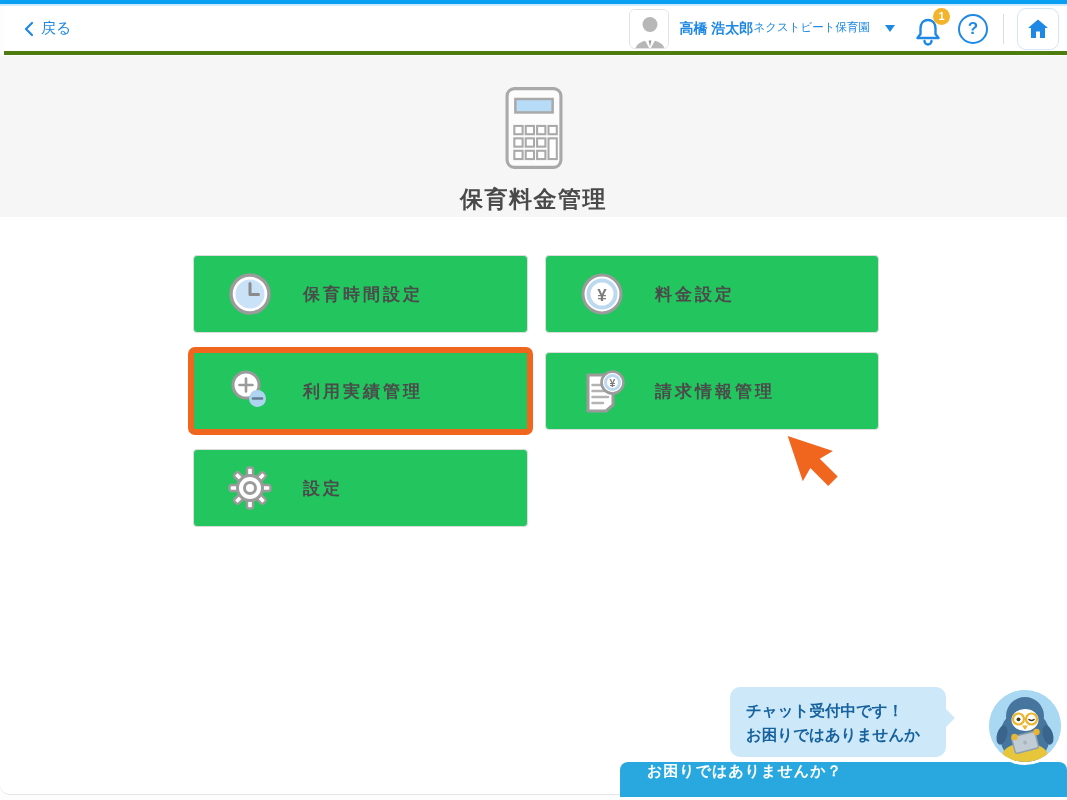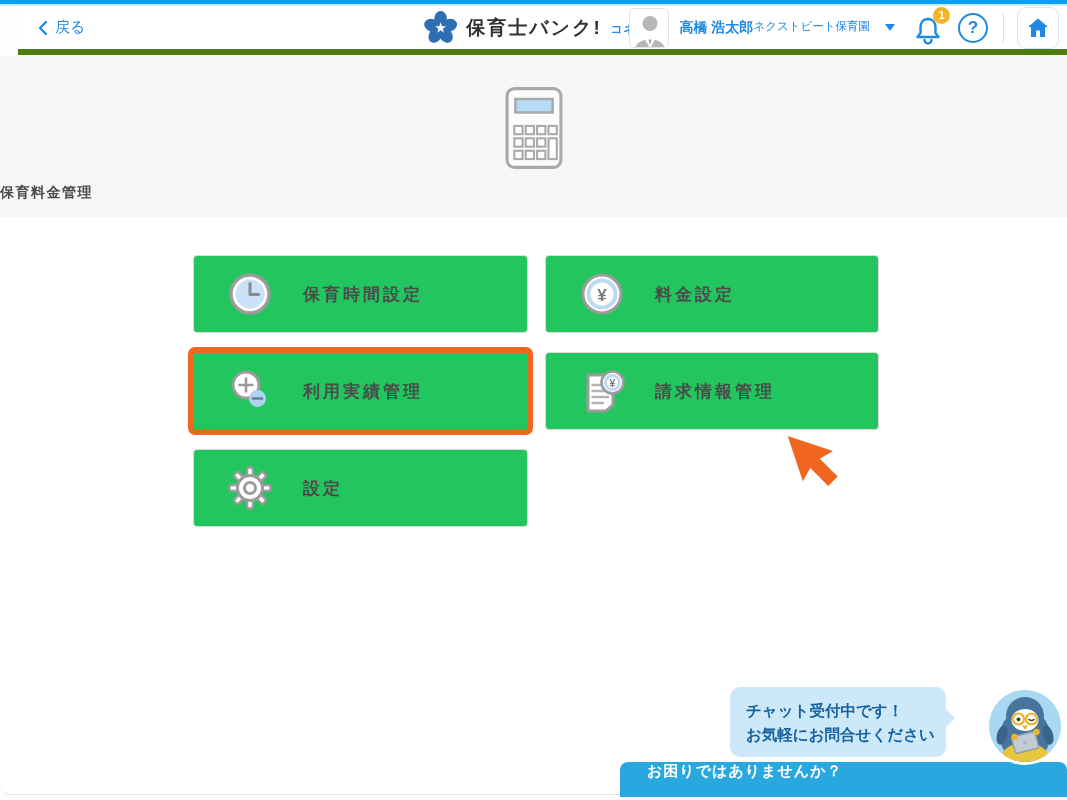--- a/index.html
+++ b/index.html
@@ -5,42 +5,42 @@
   * { margin:0; padding:0; box-sizing:border-box; }
   html,body { background:#fdfdfd; }
   body { font-family:"Liberation Sans","DejaVu Sans",sans-serif; }
   .page { position:relative; width:1067px; height:800px; overflow:hidden; background:#fdfdfd; }
 
   
   .top-strip { position:absolute; top:0; left:0; right:0; height:4px; background:#09a0f3; }
   .top-strip-light { position:absolute; top:4px; left:0; right:0; height:2px; background:#cfeafd; }
 
   
-  .header { position:absolute; top:6px; left:18px; right:0; height:49px; background:#fff; border-bottom:6px solid #4d7c0f; z-index:5;text-decoration:underline; }
+  .header { position:absolute; top:6px; left:4px; right:0; height:49px; background:#fff; border-bottom:4px solid #4d7c0f; z-index:5;text-decoration:underline; }
   .back-link { position:absolute; left:20px; top:0; height:100%; display:flex; align-items:center; gap:7px; color:#1e88e5; font-size:15px; cursor:pointer; }
   .logo { position:absolute; left:50%; transform:translateX(-50%); top:0; height:100%; display:flex; align-items:center; gap:9px; }
   .logo-text { font-size:19px; font-weight:bold; color:#323232; letter-spacing:2px; white-space:nowrap; }
   .logo-badge { font-size:11.5px; font-weight:bold; color:#1e88e5; letter-spacing:1px; margin-top:3px; white-space:nowrap; }
   .user-area { position:absolute; right:8px; top:0; height:100%; display:flex; align-items:center; }
   .avatar { width:40px; height:40px; border:1px solid #e2e2e2; border-radius:6px; overflow:hidden; background:#fff; flex:none; }
   .user-names { margin-left:10px; display:flex; flex-direction:row; line-height:1.25; cursor:pointer; }
   .user-name { font-size:14px; font-weight:bold; color:#1e88e5; white-space:nowrap; }
   .user-org { font-size:11.5px; color:#1e88e5; white-space:nowrap; }
   .caret-down { margin-left:15px; width:0; height:0; border-left:5.5px solid transparent; border-right:5.5px solid transparent; border-top:7px solid #1e88e5; cursor:pointer; }
   .bell-wrap { margin-left:17px; position:relative; width:34px; height:36px; cursor:pointer; }
   .bell-wrap svg { position:absolute; left:0; bottom:0; }
   .badge { position:absolute; top:-3px; right:-4px; width:17px; height:17px; border-radius:50%; background:#f3b32a; color:#fff; font-size:11px; font-weight:bold; display:flex; align-items:center; justify-content:center; }
   .help-btn { margin-left:12px; width:30px; height:30px; border:2.5px solid #1e88e5; border-radius:50%; color:#1e88e5; font-size:17px; font-weight:bold; display:flex; align-items:center; justify-content:center; cursor:pointer; background:#fff; }
   .v-divider { margin-left:15px; width:1px; height:30px; background:#dcdcdc; }
   .home-btn { margin-left:13px; width:42px; height:42px; border:1px solid #d5e7f6; border-radius:9px; background:#fff; display:flex; align-items:center; justify-content:center; cursor:pointer; }
 
   
   .banner { position:absolute; top:56px; left:0; right:0; height:161px; background:#f6f6f6; z-index:1; }
   .banner-icon { position:absolute; top:30px; left:50%; transform:translateX(-50%); }
-  .banner-title { position:absolute; top:128px; left:0; right:0; text-align:left; font-size:14px; font-weight:bold; color:#4a4a4a; letter-spacing:1.5px; }
+  .banner-title { position:absolute; top:128px; left:0; right:0; text-align:center; font-size:23px; font-weight:bold; color:#4a4a4a; letter-spacing:1.5px; }
 
   
   .content-sheet { position:absolute; top:217px; left:0; right:0; height:578px; background:#fff; border-bottom:1px solid #e4e4e4; border-radius:0 0 10px 10px; z-index:1; }
 
   
   .menu { position:absolute; left:193px; top:255px; width:687px; display:grid; grid-template-columns:335px 334px; column-gap:17px; row-gap:19px; z-index:2; }
   .card { height:78px; background:#22c55e; border:1px solid #dcdcdc; border-radius:4px; display:flex; align-items:center; padding-left:33px; gap:30px; cursor:pointer; position:relative; }
   .card-label { font-size:17px; font-weight:bold; color:#4b4b4b; letter-spacing:3px; white-space:nowrap; }
   .card.highlight { border-color:transparent; }
   .card.highlight::before { content:""; position:absolute; inset:-6px; border:6px solid #f1661f; border-radius:7px; pointer-events:none; }
@@ -64,34 +64,20 @@
   <div class="top-strip-light"></div>
 
   <header class="header">
     <div class="back-link">
       <svg width="10" height="16" viewBox="0 0 10 16">
           <polyline points="8,2 2,8 8,14" fill="none" stroke="#1e88e5" stroke-width="2.2" stroke-linecap="round" stroke-linejoin="round"></polyline>
         </svg>
       <span>戻る</span>
     </div>
 
-    <div class="logo">
-      <svg width="34" height="34" viewBox="0 0 34 34">
-        <g fill="#2e6fb3">
-          <ellipse cx="17" cy="8" rx="6.3" ry="8"></ellipse>
-          <ellipse cx="17" cy="8" rx="6.3" ry="8" transform="rotate(72 17 17)"></ellipse>
-          <ellipse cx="17" cy="8" rx="6.3" ry="8" transform="rotate(144 17 17)"></ellipse>
-          <ellipse cx="17" cy="8" rx="6.3" ry="8" transform="rotate(216 17 17)"></ellipse>
-          <ellipse cx="17" cy="8" rx="6.3" ry="8" transform="rotate(288 17 17)"></ellipse>
-        </g>
-        <polygon fill="#fff" points="17,11.2 18.35,15.14 22.52,15.21 19.19,17.71 20.41,21.69 17,19.3 13.59,21.69 14.81,17.71 11.48,15.21 15.65,15.14"></polygon>
-      </svg>
-      <span class="logo-text">保育士バンク!</span>
-      <span class="logo-badge">コネクト</span>
-    </div>
 
     <div class="user-area">
       <div class="avatar">
         <svg width="40" height="40" viewBox="0 0 40 40">
           <rect width="40" height="40" fill="#fff"></rect>
           <circle cx="20" cy="14.5" r="7.5" fill="#b7b7b7"></circle>
           <path d="M5 40 C 7 27 33 27 35 40 Z" fill="#b7b7b7"></path>
           <polygon points="14.5,29.5 20,39.5 25.5,29.5" fill="#fff"></polygon>
           <polygon points="18.6,30.5 21.4,30.5 20,36.5" fill="#9a9a9a"></polygon>
         </svg>
@@ -210,21 +196,21 @@
       <span class="card-label">設定</span>
     </div>
   </main>
 
   <svg class="cursor" width="68" height="72" viewBox="0 0 48 54">
     <polygon points="22,2 38,34 27,31 27,50 17,50 17,31 6,34" fill="#f1661f" transform="rotate(-45 22 26)"></polygon>
   </svg>
 
   <div class="chat-bubble">
     <div class="chat-line">チャット受付中です！</div>
-    <div class="chat-line">お気軽にお問合せください</div>
+    <div class="chat-line">お困りではありませんか</div>
   </div>
 
   <div class="mascot">
     <svg width="72" height="72" viewBox="0 0 72 72">
       <circle cx="36" cy="36" r="36" fill="#a9d9f2"></circle>
       <ellipse cx="36" cy="46" rx="25" ry="27" fill="#46759e"></ellipse>
       <circle cx="36" cy="26" r="19" fill="#46759e"></circle>
       <ellipse cx="13" cy="45" rx="5" ry="10" fill="#3a648c" transform="rotate(16 13 45)"></ellipse>
       <ellipse cx="59" cy="45" rx="5" ry="10" fill="#3a648c" transform="rotate(-16 59 45)"></ellipse>
       <ellipse cx="36" cy="30" rx="13.5" ry="11" fill="#fff"></ellipse>

